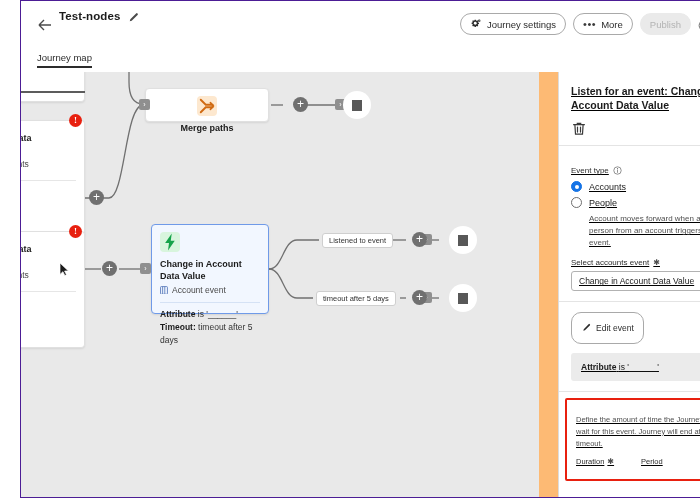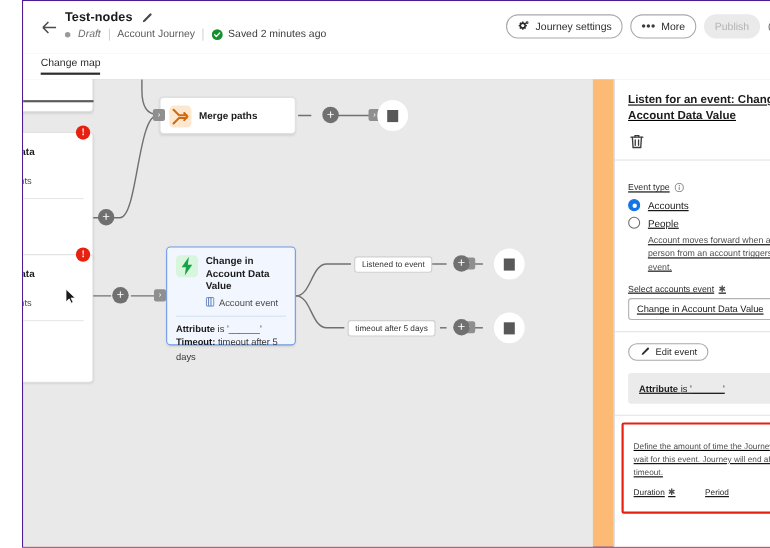--- a/index.html
+++ b/index.html
@@ -90,21 +90,21 @@
 
   
   .node {
     position: absolute; background: #ffffff;
     border: 1px solid #e0e0e0; border-radius: 4px;
     box-shadow: 0 1px 2px rgba(0,0,0,.09);
   }
   .node-clip { 
     border-radius: 0 4px 4px 0; border-left: none;
   }
-  .node-head { display: flex; gap: 7px; padding: 7px 8px 5px 8px; }
+  .node-head { display: flex; gap: 7px; padding: 7px 8px 5px 8px; flex-direction: column; }
   .node-ico {
     width: 20px; height: 20px; border-radius: 4px; flex: 0 0 20px;
     display:flex; align-items:center; justify-content:center;
   }
   .ico-green { background: #d8f5dd; }
   .ico-orange { background: #fde8cf; }
   .node-text { flex: 1; min-width: 0; }
   .node-title {
     font-size: 9px; font-weight: bold; color: #1b1b1b; line-height: 1.28;
   }
@@ -201,21 +201,21 @@
   .select {
     position:relative; height:20px; border:1px solid #b2b2b2; border-radius:3px;
     background:#fff; display:flex; align-items:center; cursor:pointer;
   }
   .select span { font-size:8.5px; color:#1b1b1b; padding-left:7px; }
   .select .divider { position:absolute; right:20px; top:0; bottom:0; width:1px; background:#d6d6d6;}
   .select .caret { position:absolute; right:5px; top:5px; width:10px; height:10px; color:#3a3a3a;}
 
   .ghost-btn {
     display:inline-flex; align-items:center; gap:5px;
-    height:16px; padding:0 9px; border:1px solid #a9a9a9; border-radius:10px;
+    height:32px; padding:0 9px; border:1px solid #a9a9a9; border-radius:10px;
     background:#fff; font-size:8.5px; color:#2c2c2c; cursor:pointer;
   }
   .pencil-sm { width:10px; height:10px; display:block; color:#2c2c2c;}
   .attr-box {
     margin-top: 9px; background:#ebebeb; border-radius:3px;
     padding: 9px 10px; font-size:8.5px; color:#1b1b1b;
   }
   .attr-box b { font-weight:bold; }
 
   .timeout-card {
@@ -250,36 +250,20 @@
       </svg>
     </div>
 
     <div class="title-block">
       <div class="title-row">
         <div class="journey-title">Test-nodes</div>
         <span class="pencil-icon">
           <svg viewBox="0 0 16 16" fill="currentColor">
             <path d="M12.1 1.9a1.3 1.3 0 0 1 1.9 0l.1.1a1.3 1.3 0 0 1 0 1.9l-7.8 7.8-2.6.7.7-2.6 7.7-7.9z"></path>
           </svg>
-        </span>
-      </div>
-      <div class="meta-row">
-        <span class="meta-dot"></span>
-        <span class="meta-draft">Draft</span>
-        <span class="meta-sep"></span>
-        <span>Account Journey</span>
-        <span class="meta-sep"></span>
-        <span class="meta-saved">
-          <span class="check-icon">
-            <svg viewBox="0 0 16 16">
-                <circle cx="8" cy="8" r="7.2" fill="#14912c"></circle>
-                <path d="M4.6 8.2l2.2 2.2 4.4-4.6" fill="none" stroke="#fff" stroke-width="1.7" stroke-linecap="round" stroke-linejoin="round"></path>
-              </svg>
-          </span>
-          <span>Saved 2 minutes ago</span>
         </span>
       </div>
     </div>
 
     <div class="header-actions">
       <div class="hbtn">
         <span class="gear-icon">
           <svg viewBox="0 0 16 16" fill="currentColor">
             <path d="M6.2 2.2h1.6l.25 1.2a3.3 3.3 0 0 1 .85.36l1.03-.66 1.13 1.13-.66 1.03c.15.26.27.55.36.85l1.2.25v1.6l-1.2.25c-.09.3-.21.59-.36.85l.66 1.03-1.13 1.13-1.03-.66c-.26.15-.55.27-.85.36l-.25 1.2H6.2l-.25-1.2a3.3 3.3 0 0 1-.85-.36l-1.03.66L2.94 9.9l.66-1.03a3.3 3.3 0 0 1-.36-.85L2.04 7.77v-1.6l1.2-.25c.09-.3.21-.59.36-.85L2.94 4.04 4.07 2.9l1.03.66c.26-.15.55-.27.85-.36L6.2 2.2z"></path>
             <circle cx="7" cy="7" r="1.9" fill="#fff"></circle>
@@ -300,21 +284,21 @@
         <svg viewBox="0 0 16 16" fill="none" stroke="currentColor" stroke-width="1.2">
           <circle cx="8" cy="8" r="6.6"></circle>
             <path d="M8 7.2v4" stroke-linecap="round"></path>
             <circle cx="8" cy="4.9" r=".85" fill="currentColor" stroke="none"></circle>
         </svg>
       </span>
     </div>
   </div>
 
   <div class="tabbar">
-    <div class="tab active">Change map</div>
+    <div class="tab active">Journey map</div>
   </div>
 
   <div class="canvas">
 
     <svg class="canvas-edges" viewBox="0 0 518 427">
       <g fill="none" stroke="#707070" stroke-width="1.3">
 
         <path d="M108 0 L108 10 C108 24 112 32 122 32"></path>
 
         <path d="M56 126 L88 126 C104 126 104 33 122 33"></path>

